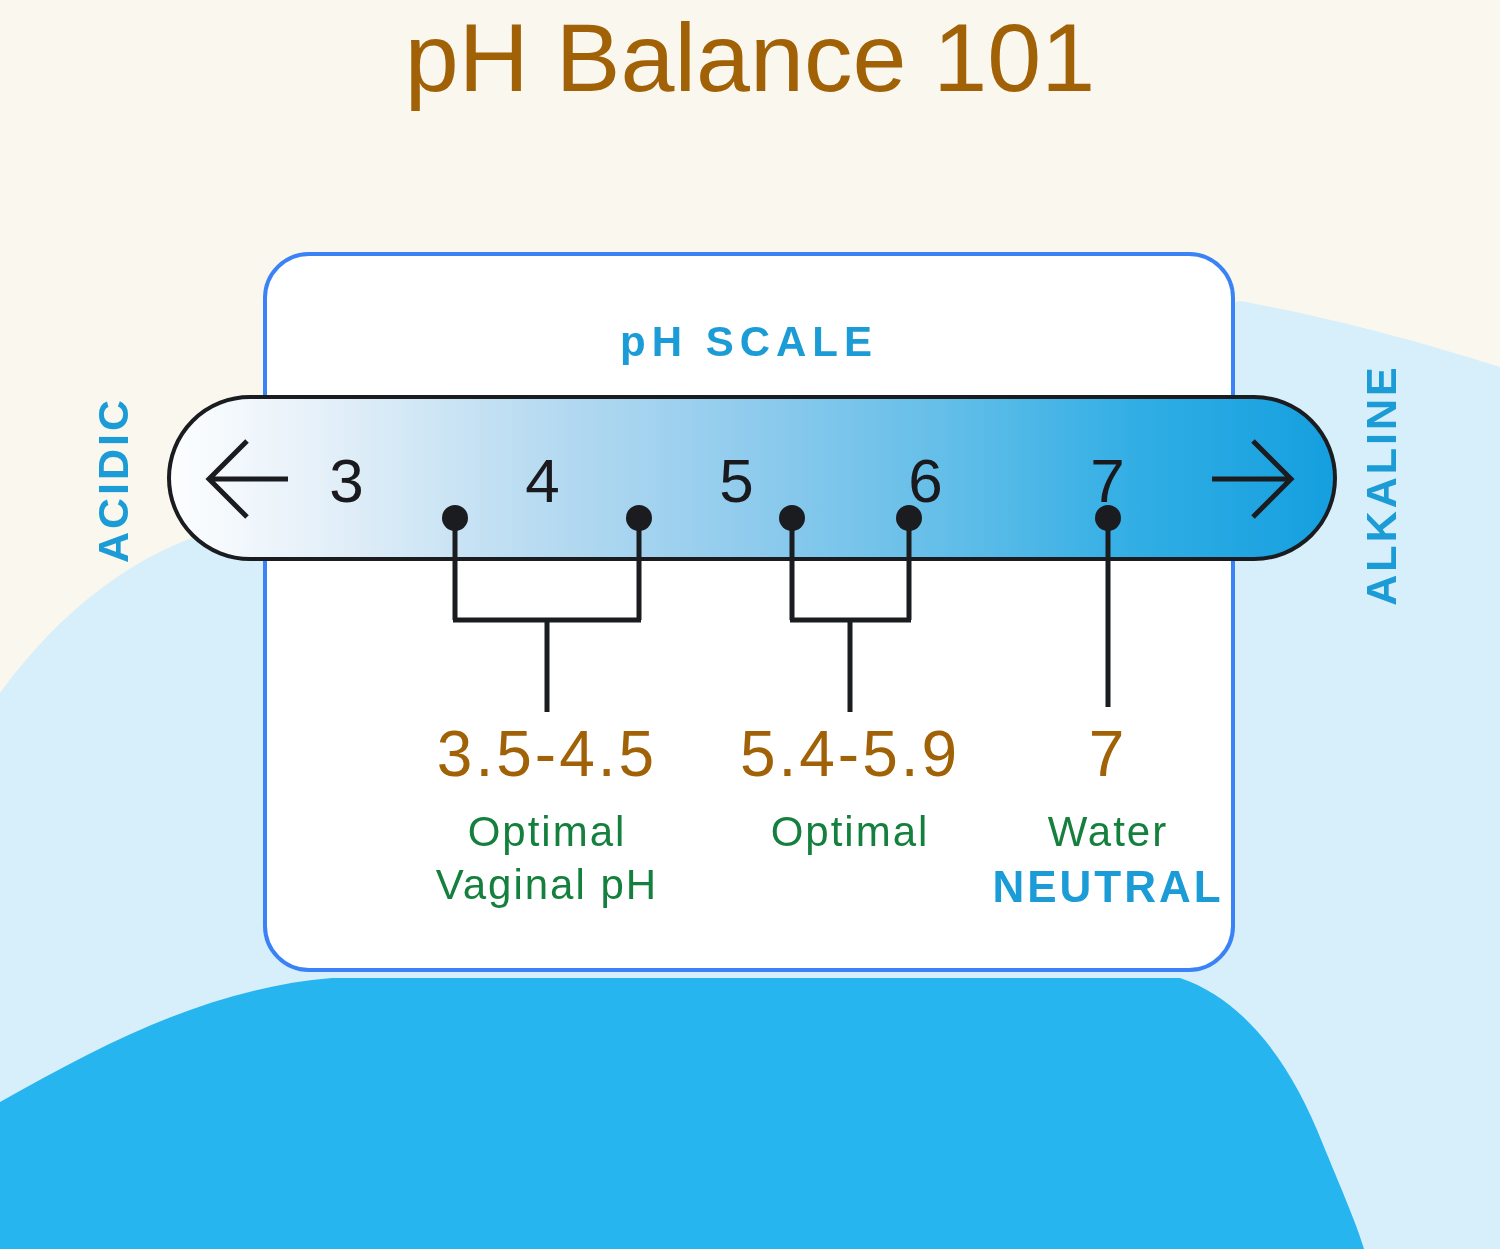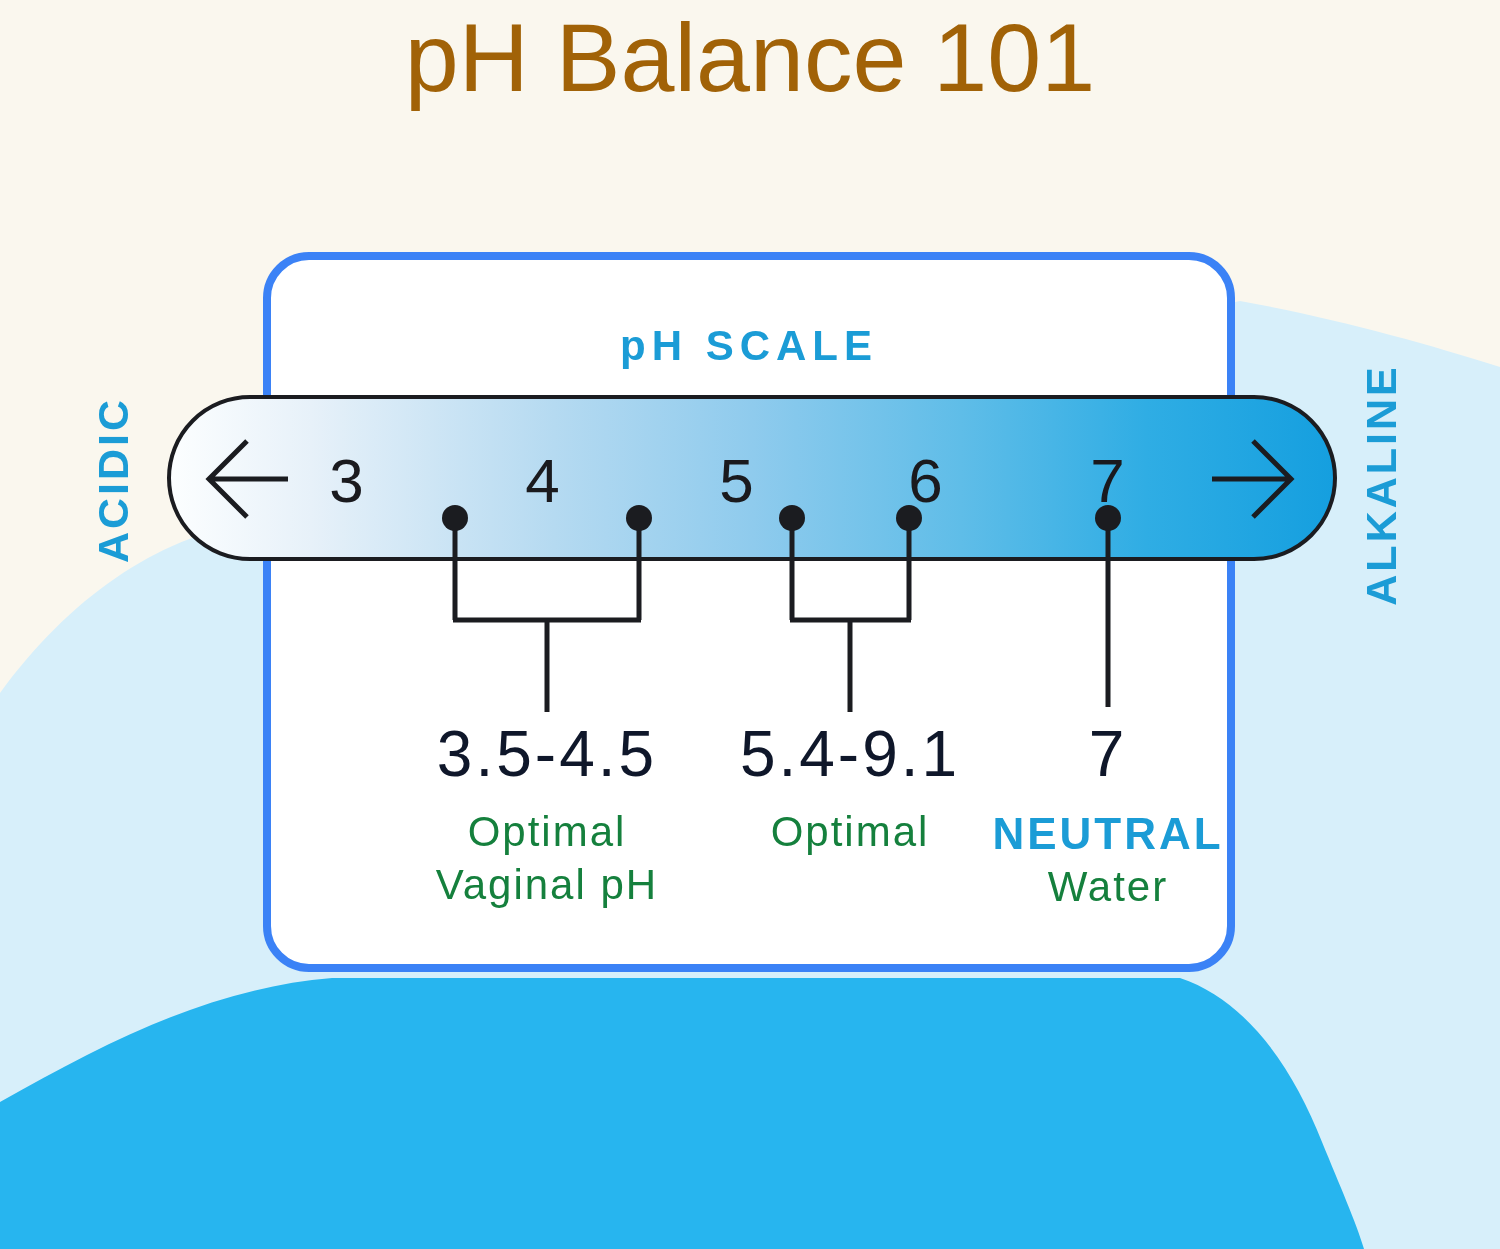--- a/index.html
+++ b/index.html
@@ -9,21 +9,21 @@
     background:#faf7ee;
     overflow:hidden;
     font-family:"Liberation Sans", sans-serif;
     color:#17181c;
   }
   svg.layer{position:absolute;left:0;top:0;}
   #blobs{z-index:1;}
   .card{
     position:absolute;z-index:2;box-sizing:border-box;
     left:263px;top:252px;width:972px;height:720px;
-    background:#ffffff;border:8px solid #3b82f6;border-radius:46px;
+    background:#ffffff;border:4px solid #3b82f6;border-radius:46px;
   }
   .card-heading{
     position:absolute;left:50%;top:62px;transform:translateX(-50%);
     font-size:42px;font-weight:bold;letter-spacing:6px;
     color:#1b9cd6;white-space:nowrap;
   }
   .pill{
     position:absolute;z-index:3;box-sizing:border-box;
     left:167px;top:395px;width:1170px;height:166px;
     border:4px solid #1b1c20;border-radius:83px;
@@ -42,21 +42,21 @@
     font-size:62px;font-weight:400;color:#1a1a1e;letter-spacing:1px;
   }
   .side-label{
     font-size:43px;font-weight:bold;letter-spacing:3px;color:#1b9cd6;
     transform:translate(-50%,-50%) rotate(-90deg);
   }
   .marker{
     top:722px;transform:translateX(-50%);text-align:center;
   }
   .marker .range{
-    font-size:64px;letter-spacing:3px;color:#0f172a;
+    font-size:64px;letter-spacing:3px;color:#a16207;
     line-height:1;margin:0 0 20px 0;
   }
   .marker .sub{
     font-size:42px;letter-spacing:2px;color:#15803d;line-height:1.26;
   }
   .marker .sub.neutral{
     color:#1b9cd6;font-weight:bold;font-size:44px;letter-spacing:3px;
   }
 </style>
 </head>
@@ -107,22 +107,22 @@
 
   <div class="txt side-label" style="left:113px;top:480px">ACIDIC</div>
   <div class="txt side-label" style="left:1381px;top:485px">ALKALINE</div>
 
   <div class="txt marker" style="left:547px">
     <div class="range">3.5-4.5</div>
     <div class="sub">Optimal</div>
     <div class="sub">Vaginal pH</div>
   </div>
   <div class="txt marker" style="left:850px">
-    <div class="range">5.4-9.1</div>
+    <div class="range">5.4-5.9</div>
     <div class="sub">Optimal</div>
   </div>
   <div class="txt marker" style="left:1108px">
     <div class="range">7</div>
+    <div class="sub">Water</div>
     <div class="sub neutral">NEUTRAL</div>
-    <div class="sub">Water</div>
   </div>
 
 </div>
 
 </body></html>

